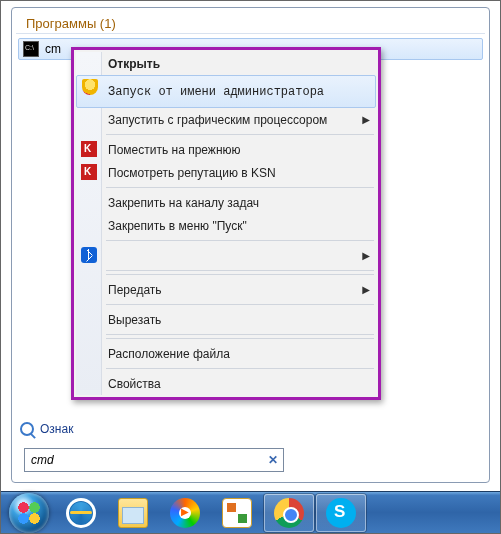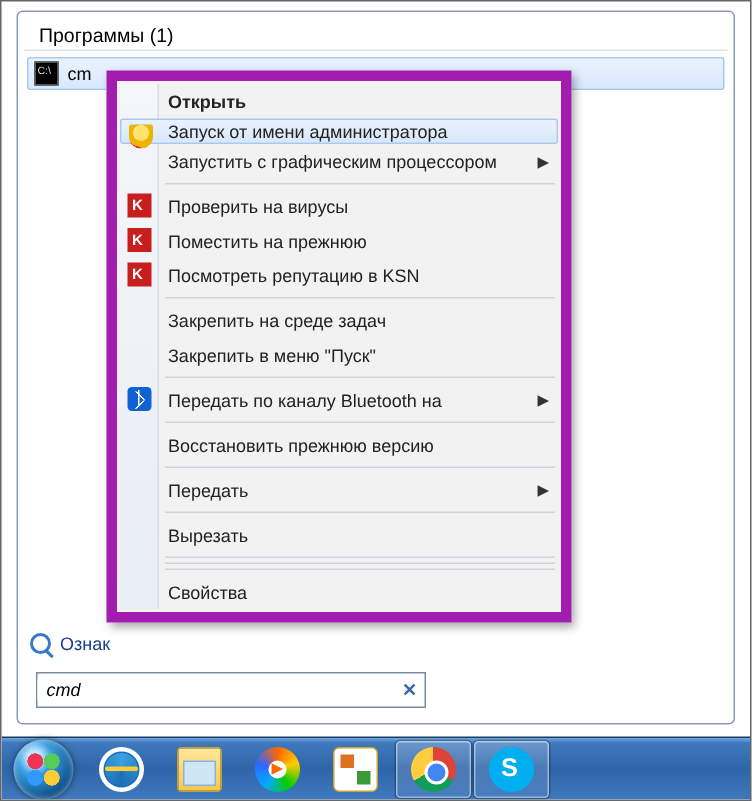--- a/index.html
+++ b/index.html
@@ -15,21 +15,21 @@
   }
   
   .panel {
     position: absolute;
     left: 10px; top: 6px; right: 10px; bottom: 50px;
     background: #fff;
     border: 1px solid #8a9bb3;
     border-radius: 4px;
   }
   .section-header {
-    color: #000000;
+    color: #a16207;
     font-size: 13px;
     padding: 8px 10px 2px;
     border-bottom: 1px solid #d9e2ef;
     margin: 0 4px;
   }
   .result-row {
     display: flex; align-items: center;
     margin: 4px 6px; padding: 2px 4px;
     border: 1px solid transparent; border-radius: 2px;
   }
@@ -63,40 +63,40 @@
     height: 24px; display:flex; align-items:stretch;
     border: 1px solid #9bb0c4; border-radius: 3px;
     background: linear-gradient(#f6f9fd,#e1ecf7);
   }
   .shutdown .lbl{ padding:0 8px; display:flex;align-items:center; color:#223; }
   .shutdown .arrow{ width:18px; border-left:1px solid #b9c9da; display:flex;align-items:center;justify-content:center;color:#223;}
   
   .ctxmenu {
     position: absolute; left: 70px; top: 46px; width: 310px;
     background: #f2f2f2;
-    border: 7px solid #a21caf;
+    border: 3px solid #a21caf;
     box-shadow: 2px 3px 6px rgba(0,0,0,.35);
     padding: 2px;
   }
   .ctxmenu .iconcol {
     position:absolute; left:2px; top:2px; bottom:2px; width:26px;
     background: linear-gradient(#f4f6fa,#e9edf4);
     border-right: 1px solid #d8dde6;
   }
   .mi {
     position: relative;
     display:flex; align-items:center;
     height: 23px; padding-left: 32px; padding-right: 18px;
     color:#222; cursor:default;
   }
   .mi.bold { font-weight: bold; }
   .mi.hover {
     background: linear-gradient(#e9f2fd,#d7e8fb);
     border: 1px solid #aac8ee; border-radius: 2px;
-    margin: 0; height:17px; padding-left:31px; padding-right:17px;
+    margin: 0; height:33px; padding-left:31px; padding-right:17px;font-family:Liberation Mono, monospace;
   }
   .mi .micon { position:absolute; left:5px; top:3px; width:16px; height:16px; }
   .mi .sub { position:absolute; right:6px; top:6px; font-size:10px; color:#333; }
   .sep { height:1px; background:#d0d5dd; margin:3px 2px 3px 30px; }
   
   .ic-shield { background: radial-gradient(circle at 50% 35%, #ffe36b 0 40%, #f0b400 41% 70%, transparent 71%),
                conic-gradient(#0a61c9 0 25%, #f0b400 0 50%, #d33 0 75%, #1a9b2e 0 100%);
                border-radius: 2px 2px 50% 50%; }
   .ic-k { background:#c81e1e; }
   .ic-k::after{content:"K";color:#fff;font-size:10px;font-weight:bold;position:relative;left:3px;top:0;}
@@ -196,58 +196,53 @@
     <span class="micon ic-shield"></span>
     <span>Запуск от имени администратора</span>
   </div>
   <div class="mi">
     <span>Запустить с графическим процессором</span>
     <span class="sub">▶</span>
   </div>
   <div class="sep"></div>
   <div class="mi">
     <span class="micon ic-k"></span>
-    <span>Проверить на вирусы</span>
-  </div>
-  <div class="mi">
-    <span class="micon ic-k"></span>
     <span>Поместить на прежнюю</span>
   </div>
   <div class="mi">
     <span class="micon ic-k"></span>
     <span>Посмотреть репутацию в KSN</span>
   </div>
   <div class="sep"></div>
   <div class="mi">
-    <span>Закрепить на среде задач</span>
+    <span>Закрепить на каналу задач</span>
   </div>
   <div class="mi">
     <span>Закрепить в меню "Пуск"</span>
   </div>
   <div class="sep"></div>
   <div class="mi">
     <span class="micon ic-bt"></span>
-    <span>Передать по каналу Bluetooth на</span>
     <span class="sub">▶</span>
   </div>
   <div class="sep"></div>
-  <div class="mi">
-    <span>Восстановить прежнюю версию</span>
-  </div>
   <div class="sep"></div>
   <div class="mi">
     <span>Передать</span>
     <span class="sub">▶</span>
   </div>
   <div class="sep"></div>
   <div class="mi">
     <span>Вырезать</span>
   </div>
   <div class="sep"></div>
   <div class="sep"></div>
+  <div class="mi">
+    <span>Расположение файла</span>
+  </div>
   <div class="sep"></div>
   <div class="mi">
     <span>Свойства</span>
   </div>
 </div>
 
 <div class="taskbar">
   <div class="start-orb"></div>
   <div class="tb-btn">
       <div class="tb-ico ic-ie"></div>

